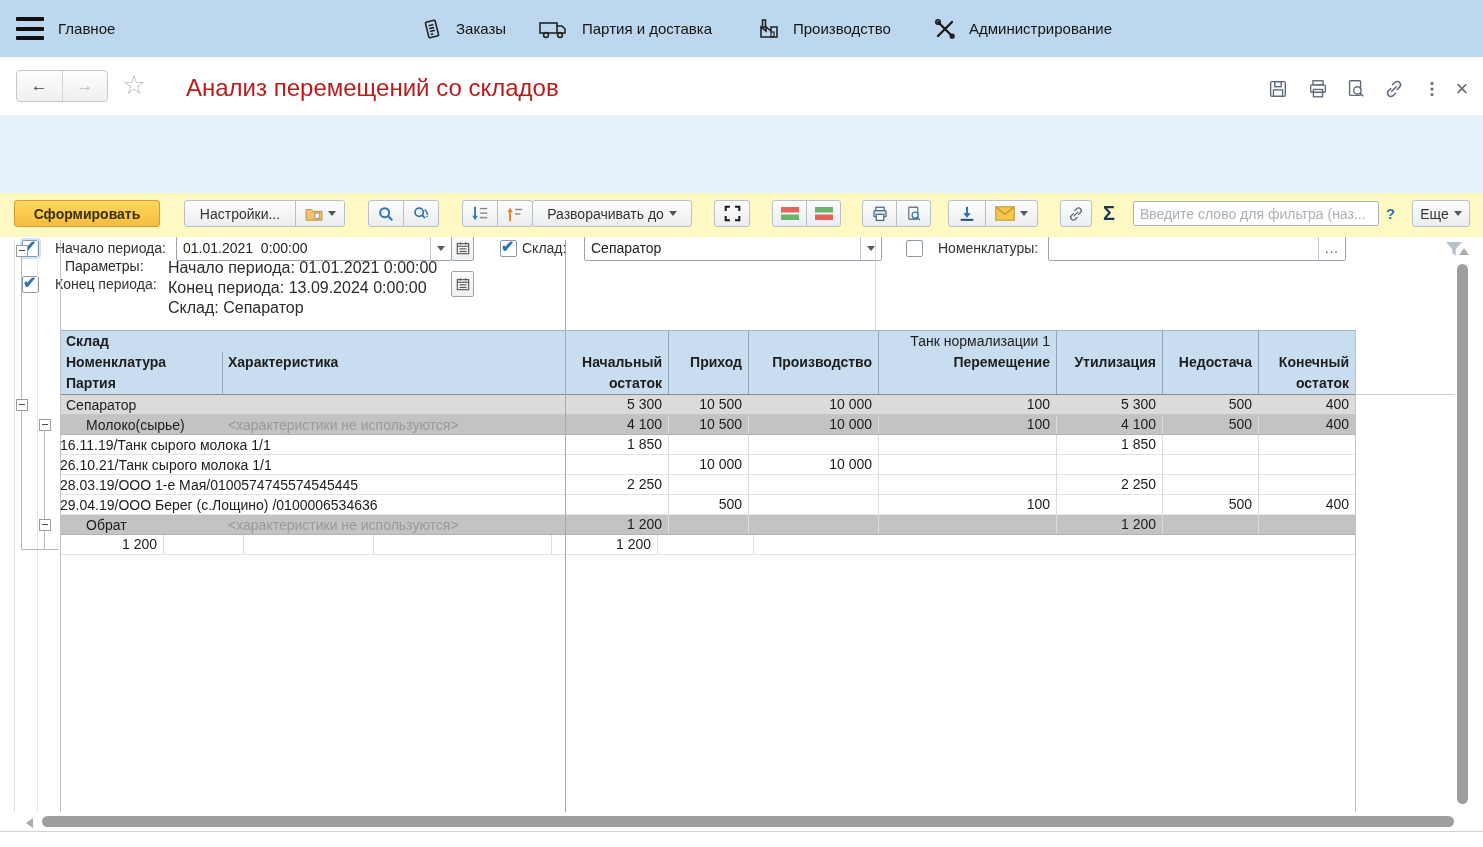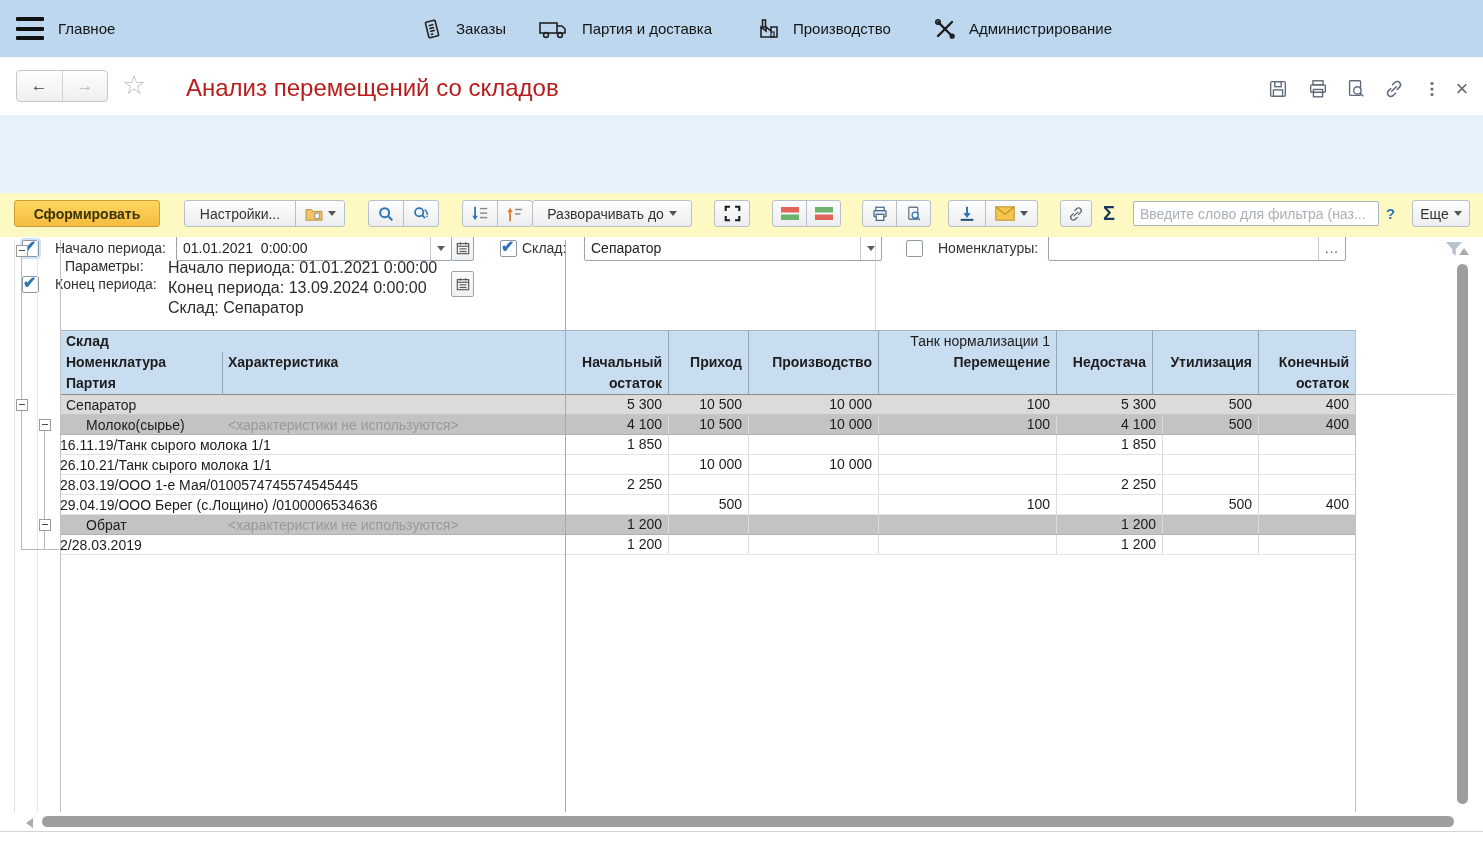--- a/index.html
+++ b/index.html
@@ -399,25 +399,25 @@
         <div class="hcell" style="width: 80px;">
           <span class="hl hr t2" style="font-weight: bold;">Приход</span>
         </div>
         <div class="hcell" style="width: 130px;">
           <span class="hl hr t2" style="font-weight: bold;">Производство</span>
         </div>
         <div class="hcell" style="width: 178px;">
           <span class="hl hr t1" style="font-weight: normal;">Танк нормализации 1</span>
           <span class="hl hr t2" style="font-weight: bold;">Перемещение</span>
         </div>
+        <div class="hcell" style="width: 106px;">
+          <span class="hl hr t2" style="font-weight: bold;">Утилизация</span>
+        </div>
         <div class="hcell" style="width: 96px;">
           <span class="hl hr t2" style="font-weight: bold;">Недостача</span>
-        </div>
-        <div class="hcell" style="width: 106px;">
-          <span class="hl hr t2" style="font-weight: bold;">Утилизация</span>
         </div>
         <div class="hcell" style="width: 97px;">
           <span class="hl hr t2" style="font-weight: bold;">Конечный</span>
           <span class="hl hr t3" style="font-weight: bold;">остаток</span>
         </div>
       </div>
 
     <div id="grid-rows">
         <div class="grid-row group1">
           <div class="cell-label">
@@ -499,23 +499,20 @@
           </div>
           <div class="cell-num n0" style="width: 103px;">1 200</div>
           <div class="cell-num n1" style="width: 80px;"></div>
           <div class="cell-num n2" style="width: 130px;"></div>
           <div class="cell-num n3" style="width: 178px;"></div>
           <div class="cell-num n4" style="width: 106px;">1 200</div>
           <div class="cell-num n5" style="width: 96px;"></div>
           <div class="cell-num n6" style="width: 97px;"></div>
         </div>
         <div class="grid-row ">
-          <div class="cell-label">
-            <span class="row-name ind3">2/28.03.2019</span>
-          </div>
           <div class="cell-num n0" style="width: 103px;">1 200</div>
           <div class="cell-num n1" style="width: 80px;"></div>
           <div class="cell-num n2" style="width: 130px;"></div>
           <div class="cell-num n3" style="width: 178px;"></div>
           <div class="cell-num n4" style="width: 106px;">1 200</div>
           <div class="cell-num n5" style="width: 96px;"></div>
           <div class="cell-num n6" style="width: 97px;"></div>
         </div>
       </div>
 

